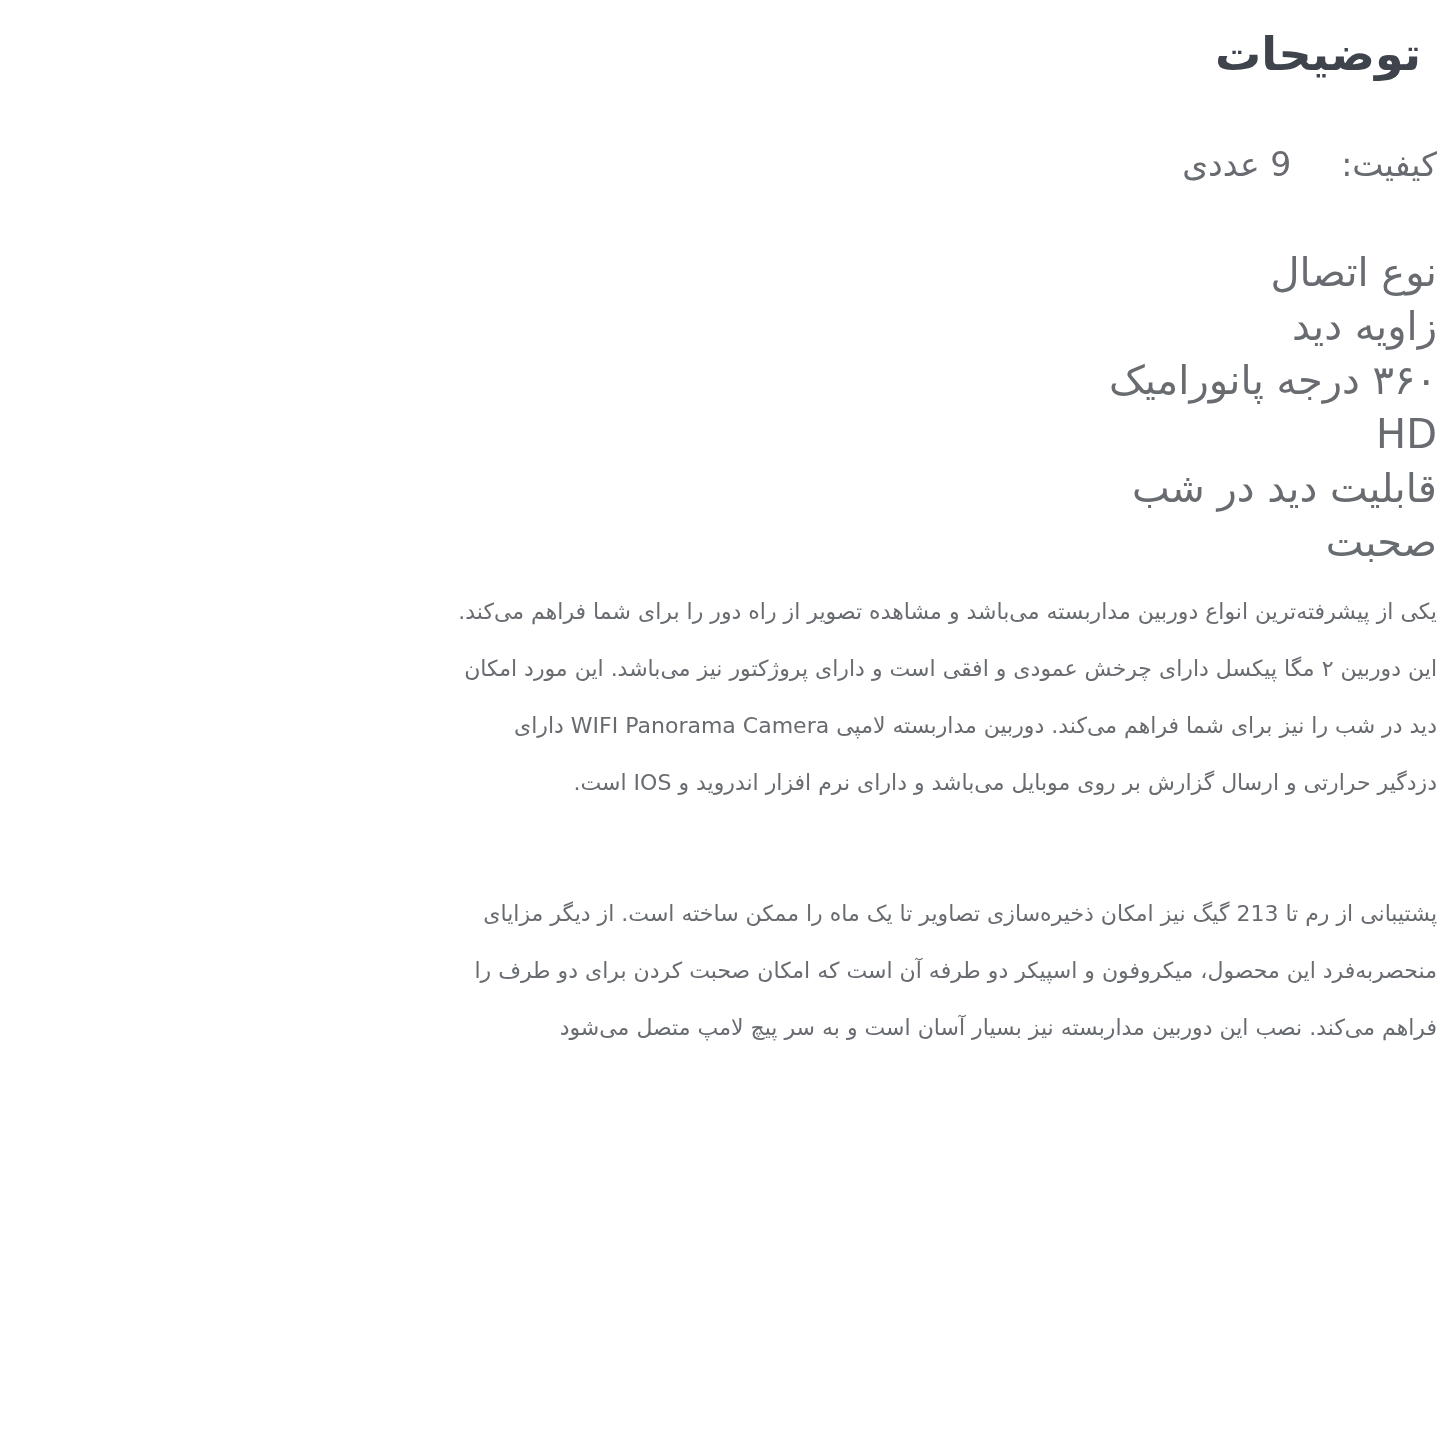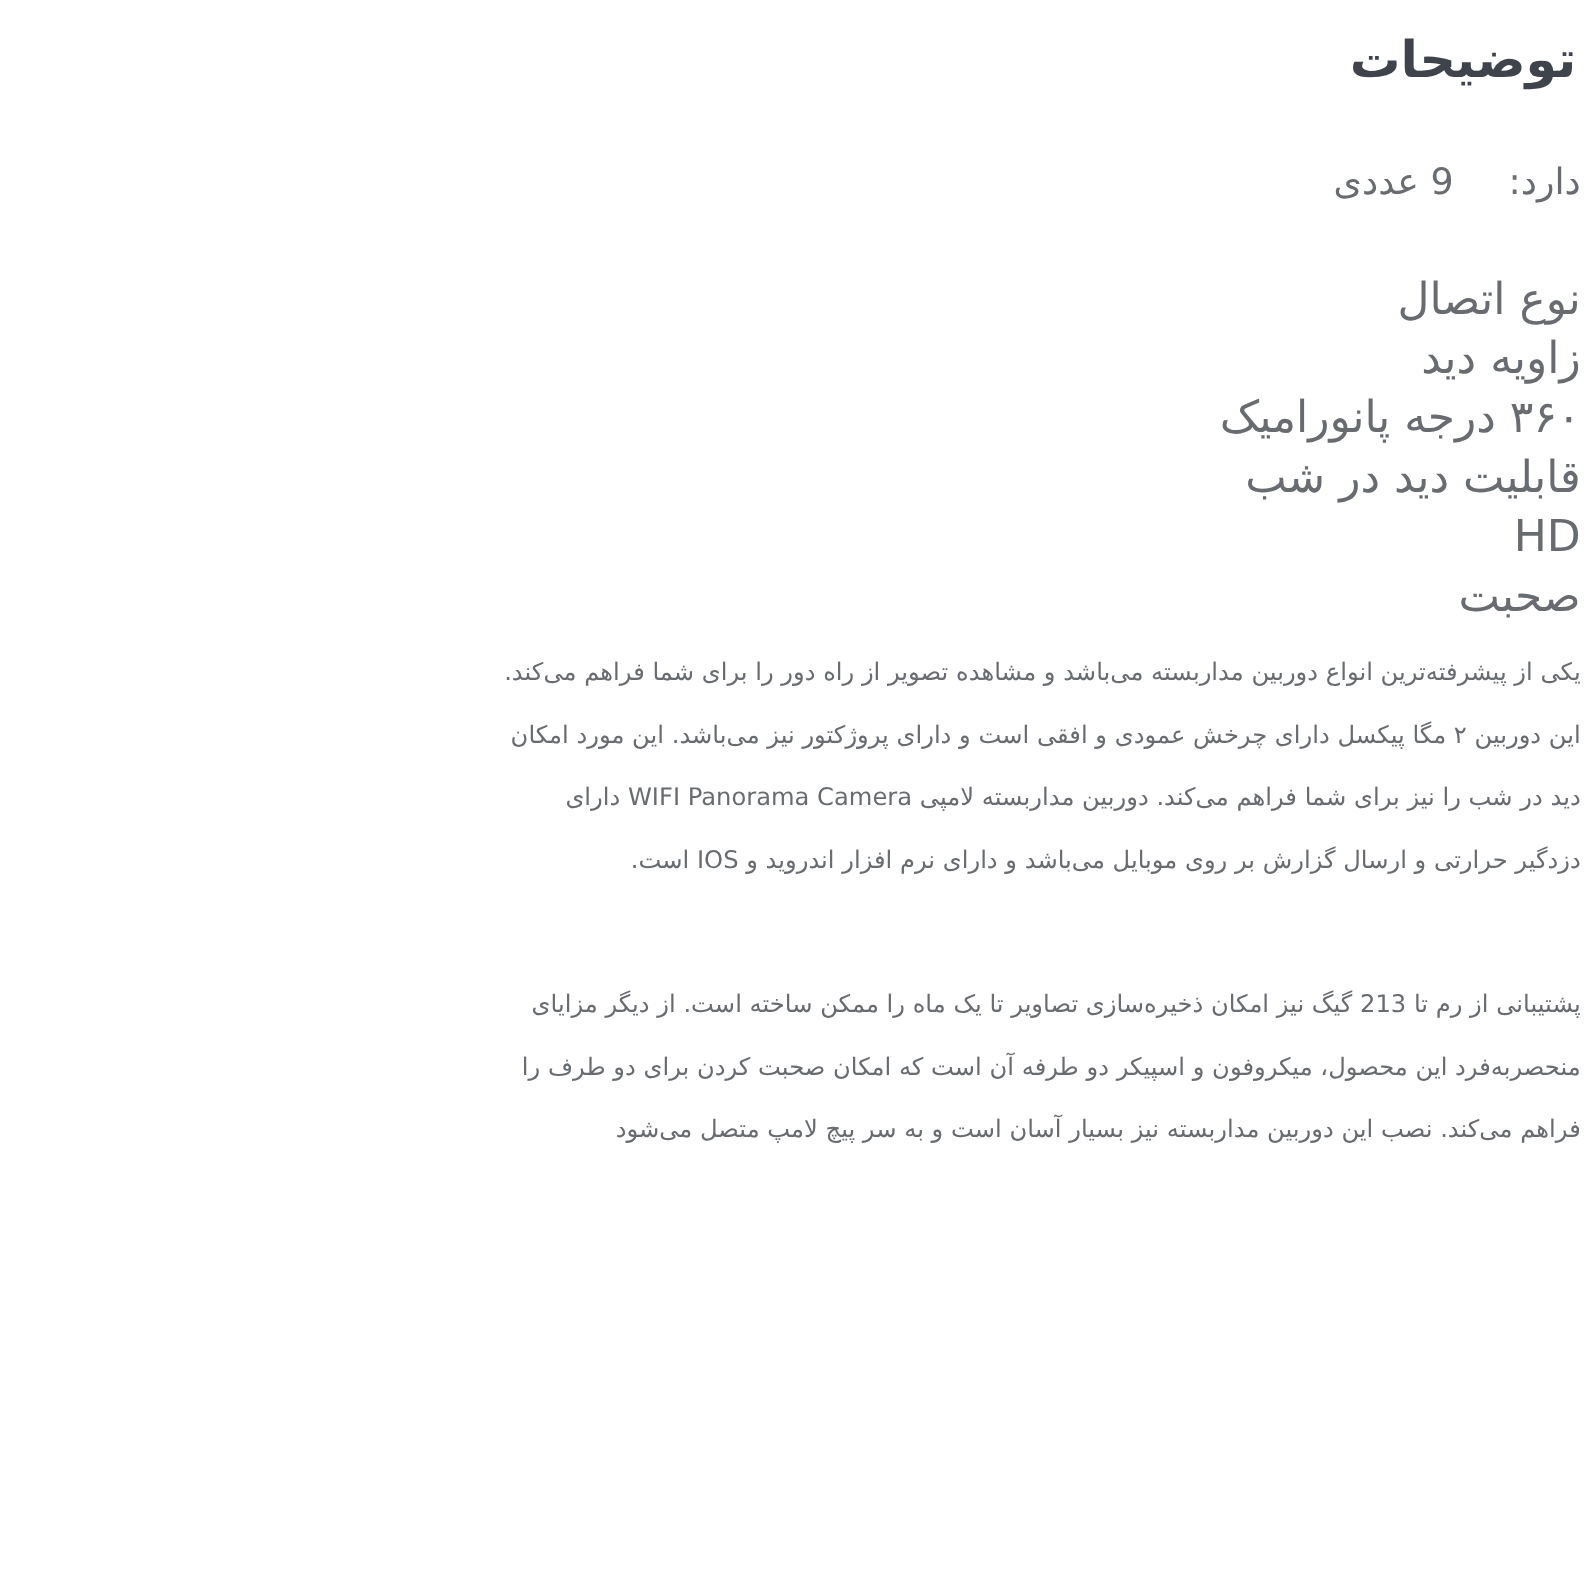--- a/index.html
+++ b/index.html
@@ -18,21 +18,21 @@
     background: #ffffff;
     overflow: hidden;
     direction: rtl;
   }
   .content {
     padding: 26px 14px 0 14px;
     text-align: right;
     color: #686c71;
   }
   .section-title {
-    margin: 0 4px 56px 0;
+    margin: 0 16px 56px 0;
     font-size: 46px;
     line-height: 56px;
     font-weight: bold;
     color: #3e434c;
   }
   .qty-row {
     display: flex;
     flex-direction: row;
     justify-content: flex-start;
     align-items: baseline;
@@ -61,30 +61,30 @@
 </style>
 </head>
 <body>
 
 <div class="page">
   <div class="content">
 
     <h2 class="section-title">توضیحات</h2>
 
     <div class="qty-row">
-      <span>دارد:</span>
+      <span>کیفیت:</span>
       <span>9 عددی</span>
     </div>
 
     <div class="spec-list">
       <div class="spec-line">نوع اتصال</div>
       <div class="spec-line">زاویه دید</div>
       <div class="spec-line">۳۶۰ درجه پانورامیک</div>
+      <div class="spec-line">HD</div>
       <div class="spec-line">قابلیت دید در شب</div>
-      <div class="spec-line">HD</div>
       <div class="spec-line">صحبت</div>
     </div>
 
     <p class="para">یکی از پیشرفته‌ترین انواع دوربین مداربسته می‌باشد و مشاهده تصویر از راه دور را برای شما فراهم می‌کند. این دوربین ۲ مگا پیکسل دارای چرخش عمودی و افقی است و دارای پروژکتور نیز می‌باشد. این مورد امکان دید در شب را نیز برای شما فراهم می‌کند. دوربین مداربسته لامپی WIFI Panorama Camera دارای دزدگیر حرارتی و ارسال گزارش بر روی موبایل می‌باشد و دارای نرم افزار اندروید و IOS است.</p>
 
     <p class="para second">پشتیبانی از رم تا 213 گیگ نیز امکان ذخیره‌سازی تصاویر تا یک ماه را ممکن ساخته است. از دیگر مزایای منحصربه‌فرد این محصول، میکروفون و اسپیکر دو طرفه آن است که امکان صحبت کردن برای دو طرف را فراهم می‌کند. نصب این دوربین مداربسته نیز بسیار آسان است و به سر پیچ لامپ متصل می‌شود</p>
 
   </div>
 </div>
 

